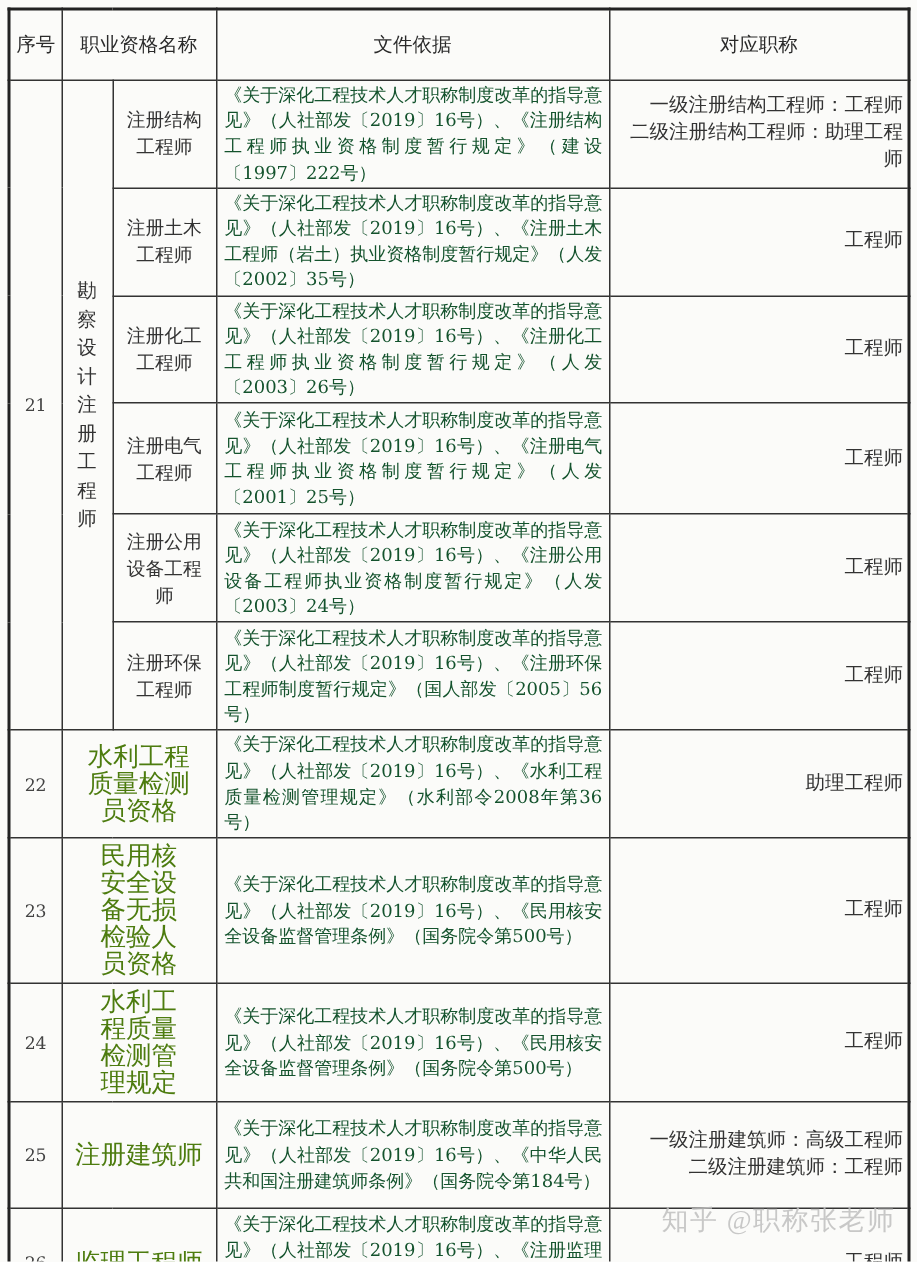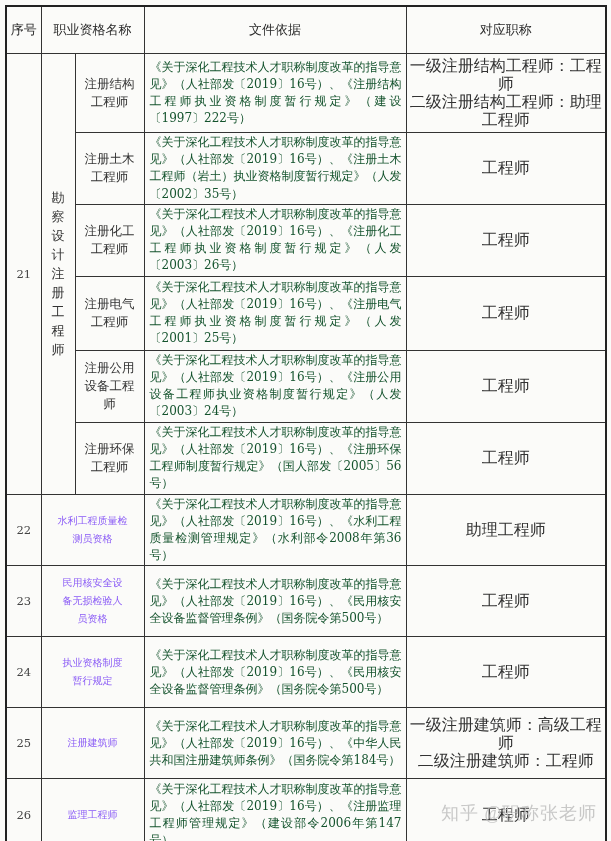--- a/index.html
+++ b/index.html
@@ -5,23 +5,23 @@
   html, body { margin:0; padding:0; background:#fbfbf9; }
   body { width:611px; height:841px; position:relative; overflow:hidden;
     font-family:"DejaVu Serif","Liberation Serif",serif; color:#2a2a2a; }
   table { position:absolute; left:5px; top:5px; border-collapse:collapse; table-layout:fixed; width:600px; }
   td, th { border:1.5px solid #333; padding:3px; vertical-align:middle; }
   th { font-family:"DejaVu Sans","Liberation Sans",sans-serif; font-weight:normal; font-size:13px; height:40px; text-align:center; }
   .seq { text-align:center; font-size:11.5px; color:#444; }
   .grp { text-align:center; font-size:13px; line-height:19px; color:#333; }
   .grp span { display:block; }
   .name { text-align:center; font-size:12.5px; line-height:18px; color:#333; }
-  .name2 { text-align:center; font-size:10px; line-height:18px; color:#8b5cf6; }
+  .name2 { text-align:center; font-size:17px; line-height:18px; color:#4d7c0f; }
   .doc { font-size:12px; line-height:17.2px; padding:1px 4px 1px 5px; text-align:justify; color:#14532d; }
-  .title { text-align:center; font-size:16px; line-height:18px; color:#333; }
+  .title { text-align:right; font-size:13px; line-height:18px; color:#333; }
   .title span { display:block; }
   .wm { position:absolute; right:14px; top:801px; font-family:Liberation Serif, serif;
     font-size:18px; color:rgba(190,190,190,0.85); letter-spacing:1px; }
   .outer { border:2px solid #222; }
 </style>
 </head>
 <body>
 
 <table class="outer">
   <colgroup>
@@ -125,21 +125,21 @@
           <div style="width:66px;margin:0 auto">民用核安全设备无损检验人员资格</div>
         </td>
       <td class="doc">《关于深化工程技术人才职称制度改革的指导意见》（人社部发〔2019〕16号）、《民用核安全设备监督管理条例》（国务院令第500号）</td>
       <td class="title">
           <span>工程师</span>
         </td>
     </tr>
     <tr style="height:71px">
       <td class="seq">24</td>
       <td colspan="2" class="name2">
-          <div style="width:66px;margin:0 auto">执业资格制度暂行规定</div>
+          <div style="width:66px;margin:0 auto">水利工程质量检测管理规定</div>
         </td>
       <td class="doc">《关于深化工程技术人才职称制度改革的指导意见》（人社部发〔2019〕16号）、《民用核安全设备监督管理条例》（国务院令第500号）</td>
       <td class="title">
           <span>工程师</span>
         </td>
     </tr>
     <tr style="height:71px">
       <td class="seq">25</td>
       <td colspan="2" class="name2">注册建筑师</td>
       <td class="doc">《关于深化工程技术人才职称制度改革的指导意见》（人社部发〔2019〕16号）、《中华人民共和国注册建筑师条例》（国务院令第184号）</td>

